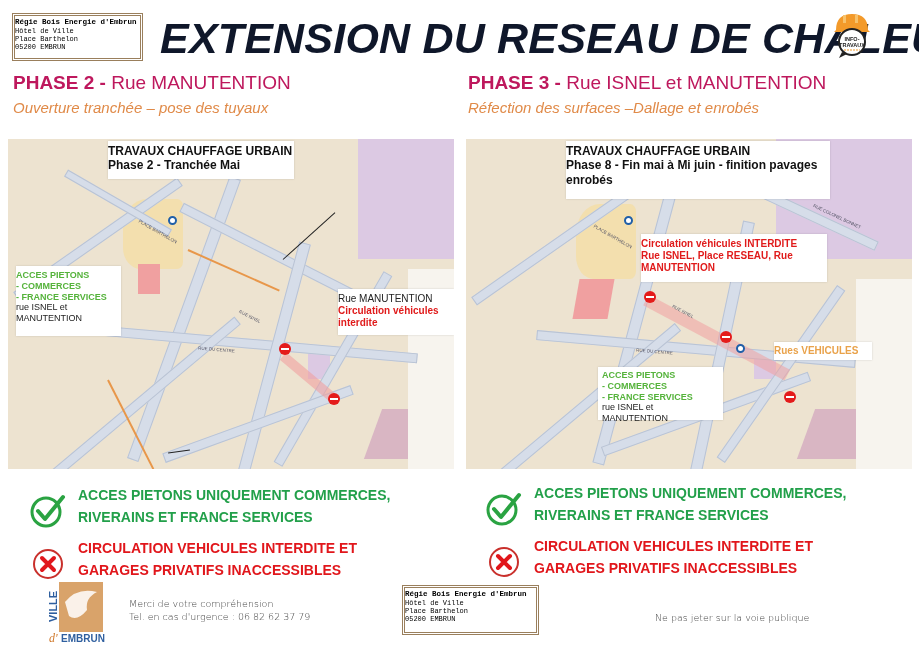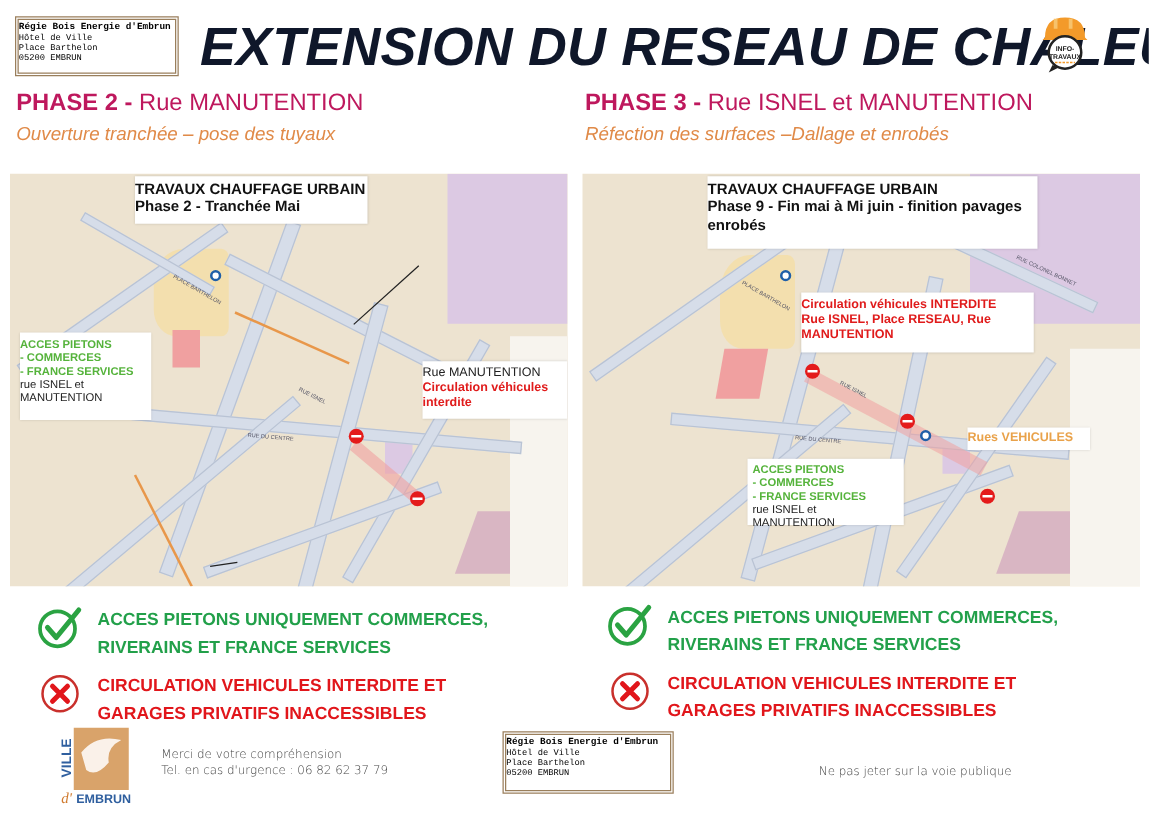--- a/index.html
+++ b/index.html
@@ -26,21 +26,21 @@
   .hdr-box { color: #111; font-size: 12px; }
   .orange-txt { color: #e9a24a; font-size: 10px; }
   .green-txt { color: #55b33b; font-size: 9px; }
   .dark-txt { color: #222; font-size: 9px; font-weight: normal; }
   .red-txt { color: #e01b1b; font-size: 10px; }
   .no-entry { position: absolute; width: 12px; height: 12px; border-radius: 50%; background: #e41b1b; }
   .no-entry::after { content: ""; position: absolute; left: 2px; right: 2px; top: 5px; height: 2px; background: #fff; }
   .ring { position: absolute; width: 9px; height: 9px; border-radius: 50%; border: 2.5px solid #1f5fa8; background: #fff; }
   .street-lbl { position: absolute; font-size: 4.5px; color: #556; white-space: nowrap; }
 
-  .legend-row { position: absolute; display: flex; align-items: flex-start; }
+  .legend-row { position: absolute; display: flex; align-items: flex-end; }
   .legend-icon { width: 36px; height: 36px; margin-right: 12px; }
   .legend-text { font-weight: bold; font-size: 14px; line-height: 1.6; }
   .legend-green { color: #22a04a; }
   .legend-red { color: #e1161b; }
 
   .footer-txt { font-family: "DejaVu Sans", sans-serif; font-size: 9.5px; color: #444; font-weight: 300; line-height: 1.35; }
 </style>
 </head>
 <body>
 
@@ -151,21 +151,21 @@
   <div class="ring" style="left:158px; top:77px;"></div>
   <div class="ring" style="left:270px; top:205px;"></div>
 
   <div class="street-lbl" style="left:125px; top:95px; transform:rotate(30deg);">PLACE BARTHELON</div>
   <div class="street-lbl" style="left:205px; top:170px; transform:rotate(28deg);">RUE ISNEL</div>
   <div class="street-lbl" style="left:170px; top:210px; transform:rotate(5deg);">RUE DU CENTRE</div>
   <div class="street-lbl" style="left:345px; top:75px; transform:rotate(25deg);">RUE COLONEL BONNET</div>
 
   <div class="label-box hdr-box" style="left:100px; top:2px; width:264px; height:58px; padding-top:3px;">
     <div>TRAVAUX CHAUFFAGE URBAIN</div>
-    <div>Phase 9 - Fin mai à Mi juin - finition pavages enrobés</div>
+    <div>Phase 8 - Fin mai à Mi juin - finition pavages enrobés</div>
   </div>
 
   <div class="label-box red-txt" style="left:175px; top:95px; width:186px; height:48px; padding-top:4px;">
     <div>Circulation  véhicules INTERDITE</div>
     <div>Rue ISNEL, Place RESEAU, Rue</div>
     <div>MANUTENTION</div>
   </div>
 
   <div class="label-box orange-txt" style="left:308px; top:203px; width:98px; height:18px; padding-top:3px;">Rues VEHICULES</div>
 

